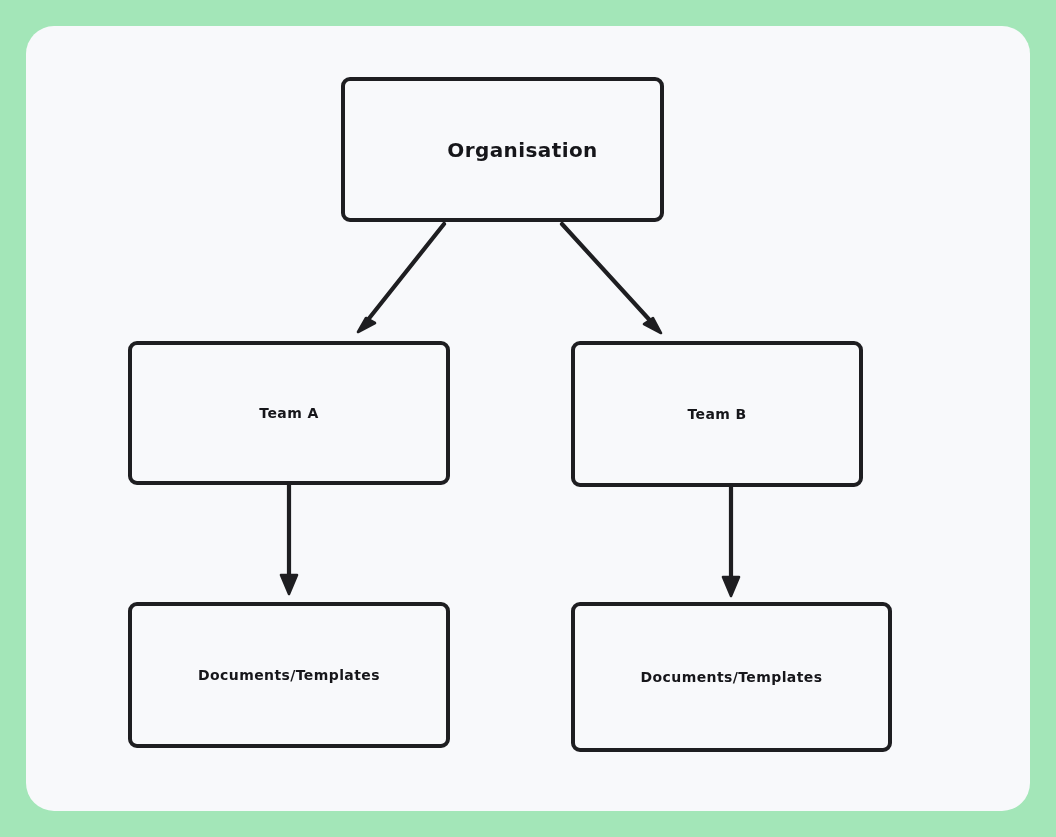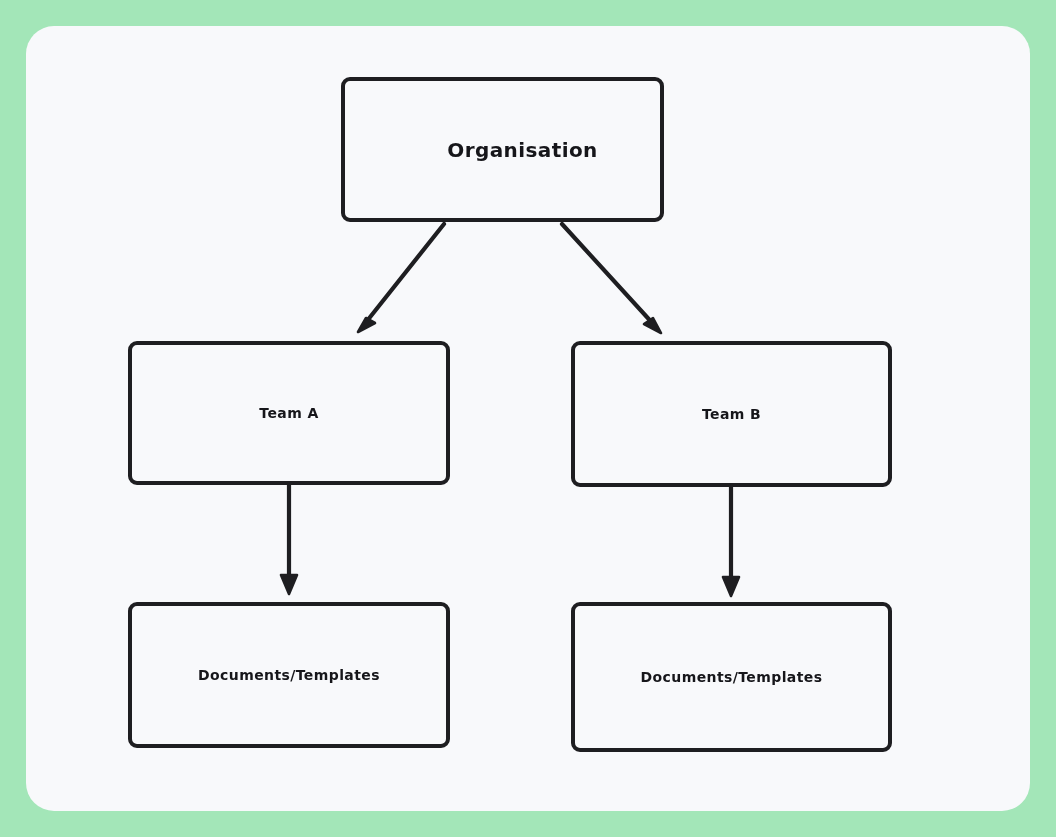--- a/index.html
+++ b/index.html
@@ -50,21 +50,21 @@
     font-weight: bold;
     color: #16161a;
     letter-spacing: 0.4px;
     text-align: center;
     line-height: 1.2;
     user-select: none;
   }
   #node-org   { left: 341px; top: 77px;  width: 323px; height: 145px; padding-left: 40px; }
   #node-org .node-label { font-size: 20px; }
   #node-team-a { left: 128px; top: 341px; width: 322px; height: 144px; }
-  #node-team-b { left: 571px; top: 341px; width: 321px; height: 146px; align-items: center; }
+  #node-team-b { left: 571px; top: 341px; width: 292px; height: 146px; align-items: center; }
   #node-docs-a { left: 128px; top: 602px; width: 322px; height: 146px; }
   #node-docs-b { left: 571px; top: 602px; width: 321px; height: 150px; }
 </style>
 </head>
 <body>
 
 <div id="canvas">
 
   <div id="backdrop"></div>
   <div id="card"></div>

